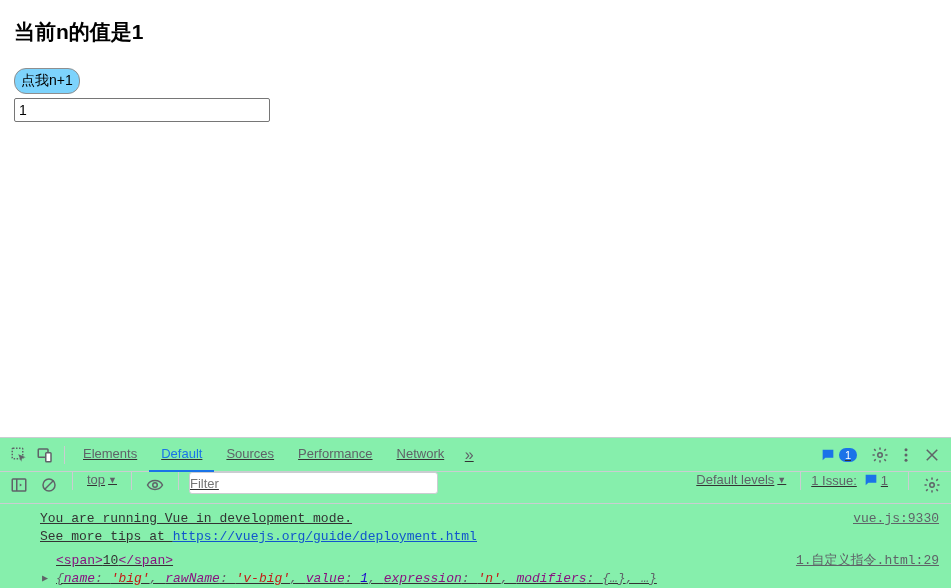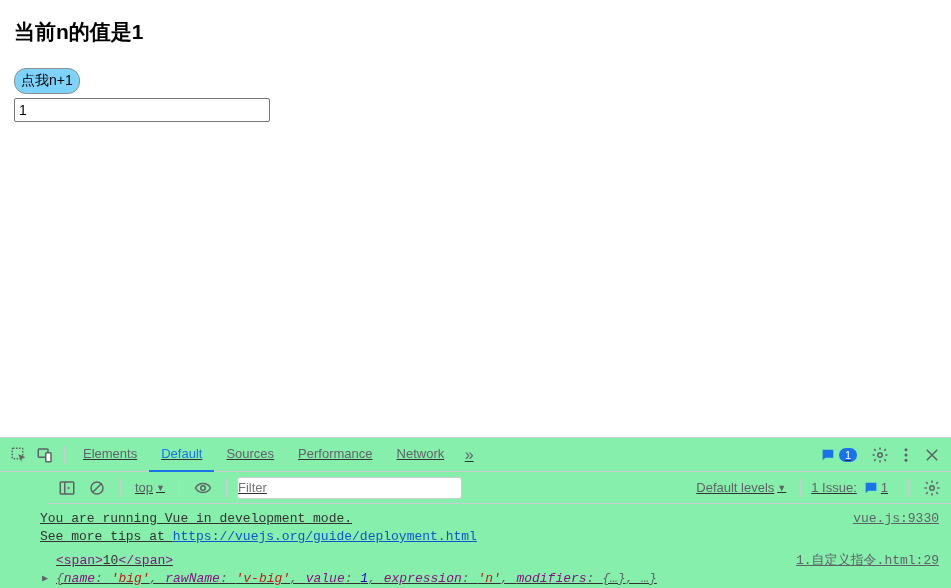--- a/index.html
+++ b/index.html
@@ -107,26 +107,25 @@
     }
     .errors-link {
       display: flex;
       align-items: center;
       color: #5f6368;
       font-size: 13px;
       margin-right: 10px;
     }
     .dt-filterbar {
       display: flex;
-      align-items: center;
+      align-items: flex-start;
       height: 32px;
       border-bottom: 1px solid #cacdd1;
       padding: 0 6px;
       gap: 4px;
-      margin-left: 48px;
     }
     .dt-select {
       display: flex;
       align-items: center;
       font-size: 13px;
       color: #5f6368;
       padding: 0 4px;
       cursor: pointer;
     }
     .dt-select .caret {

